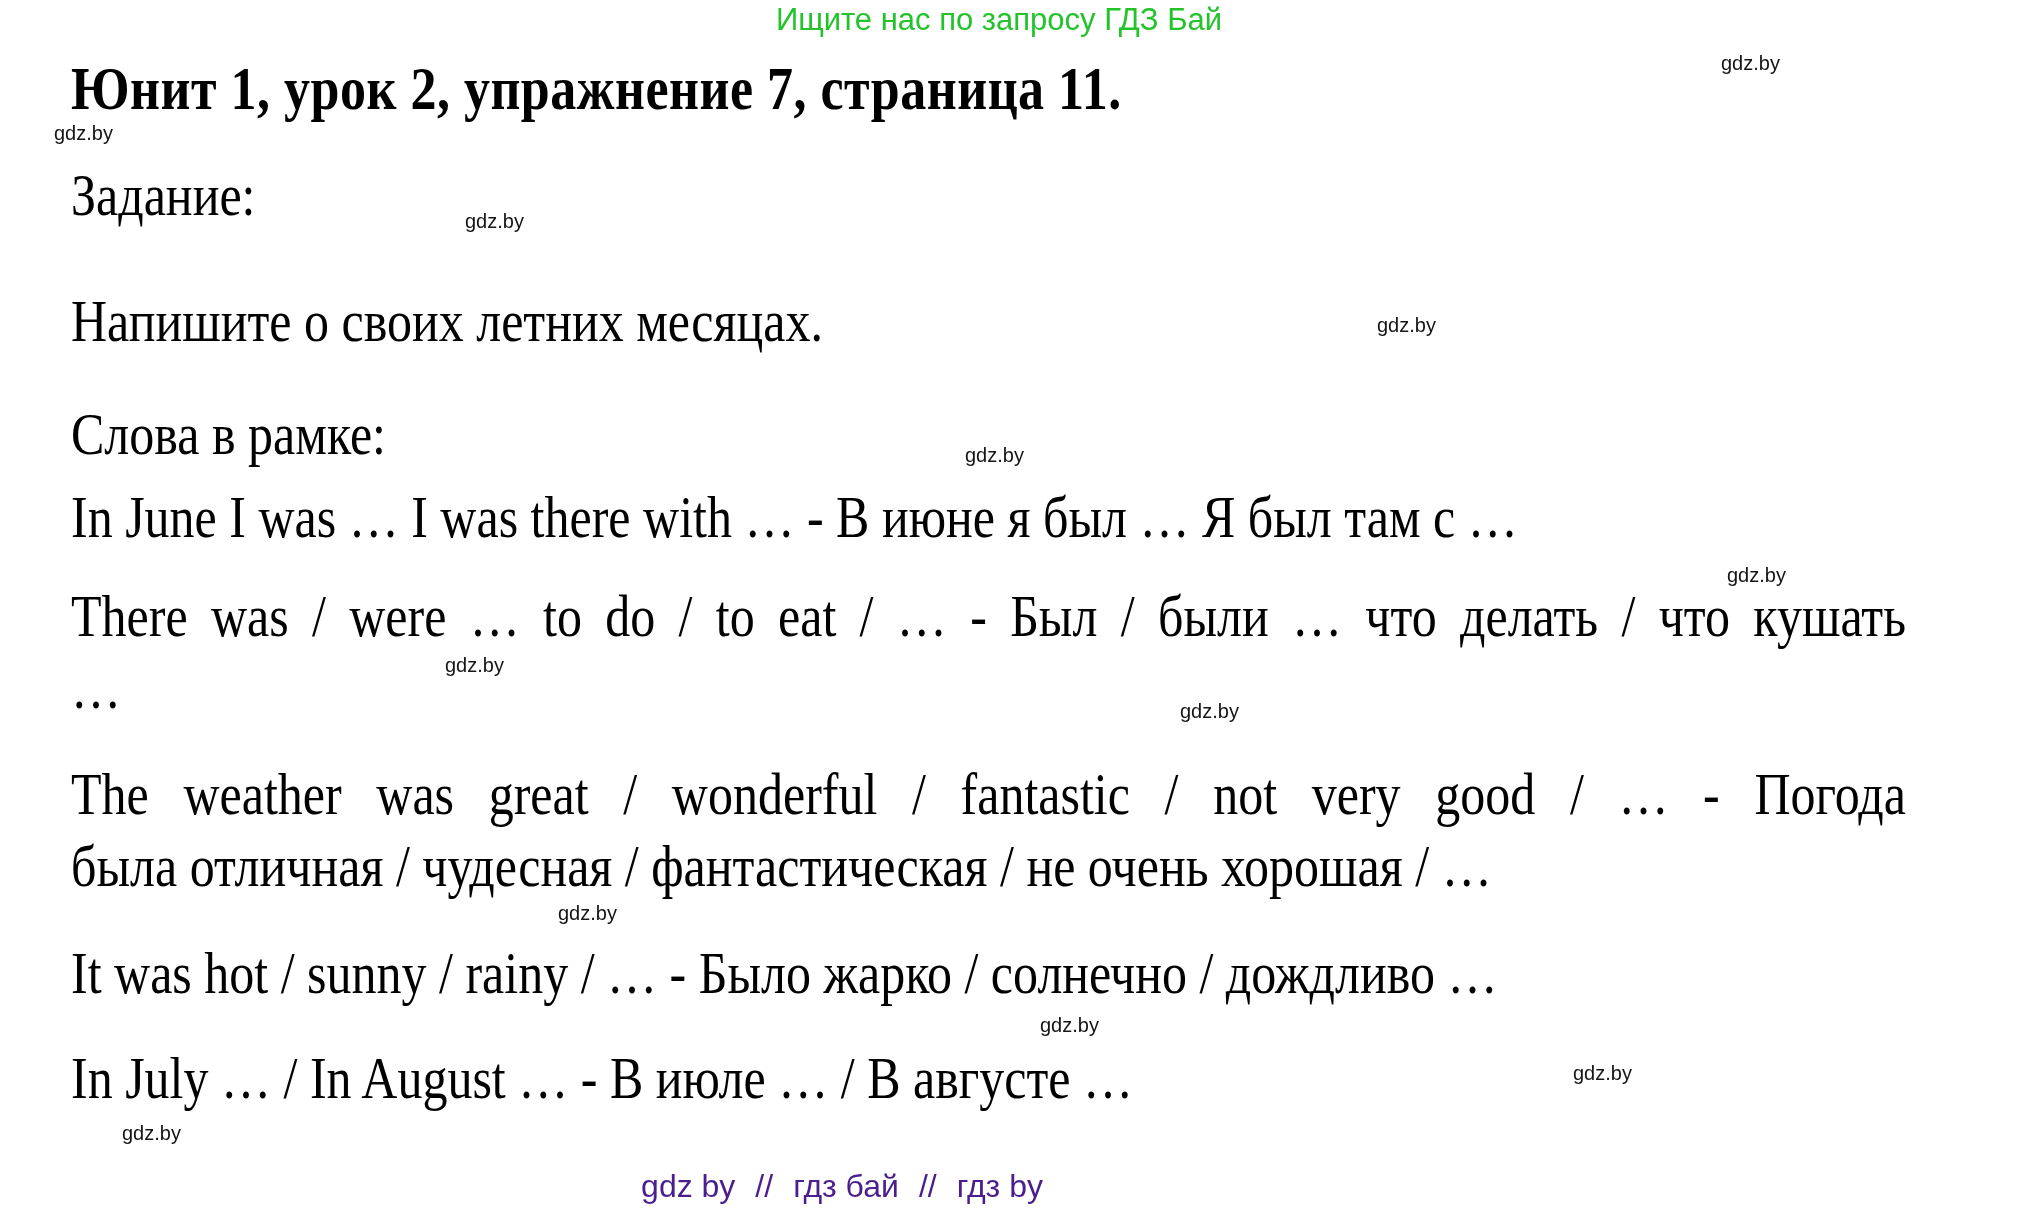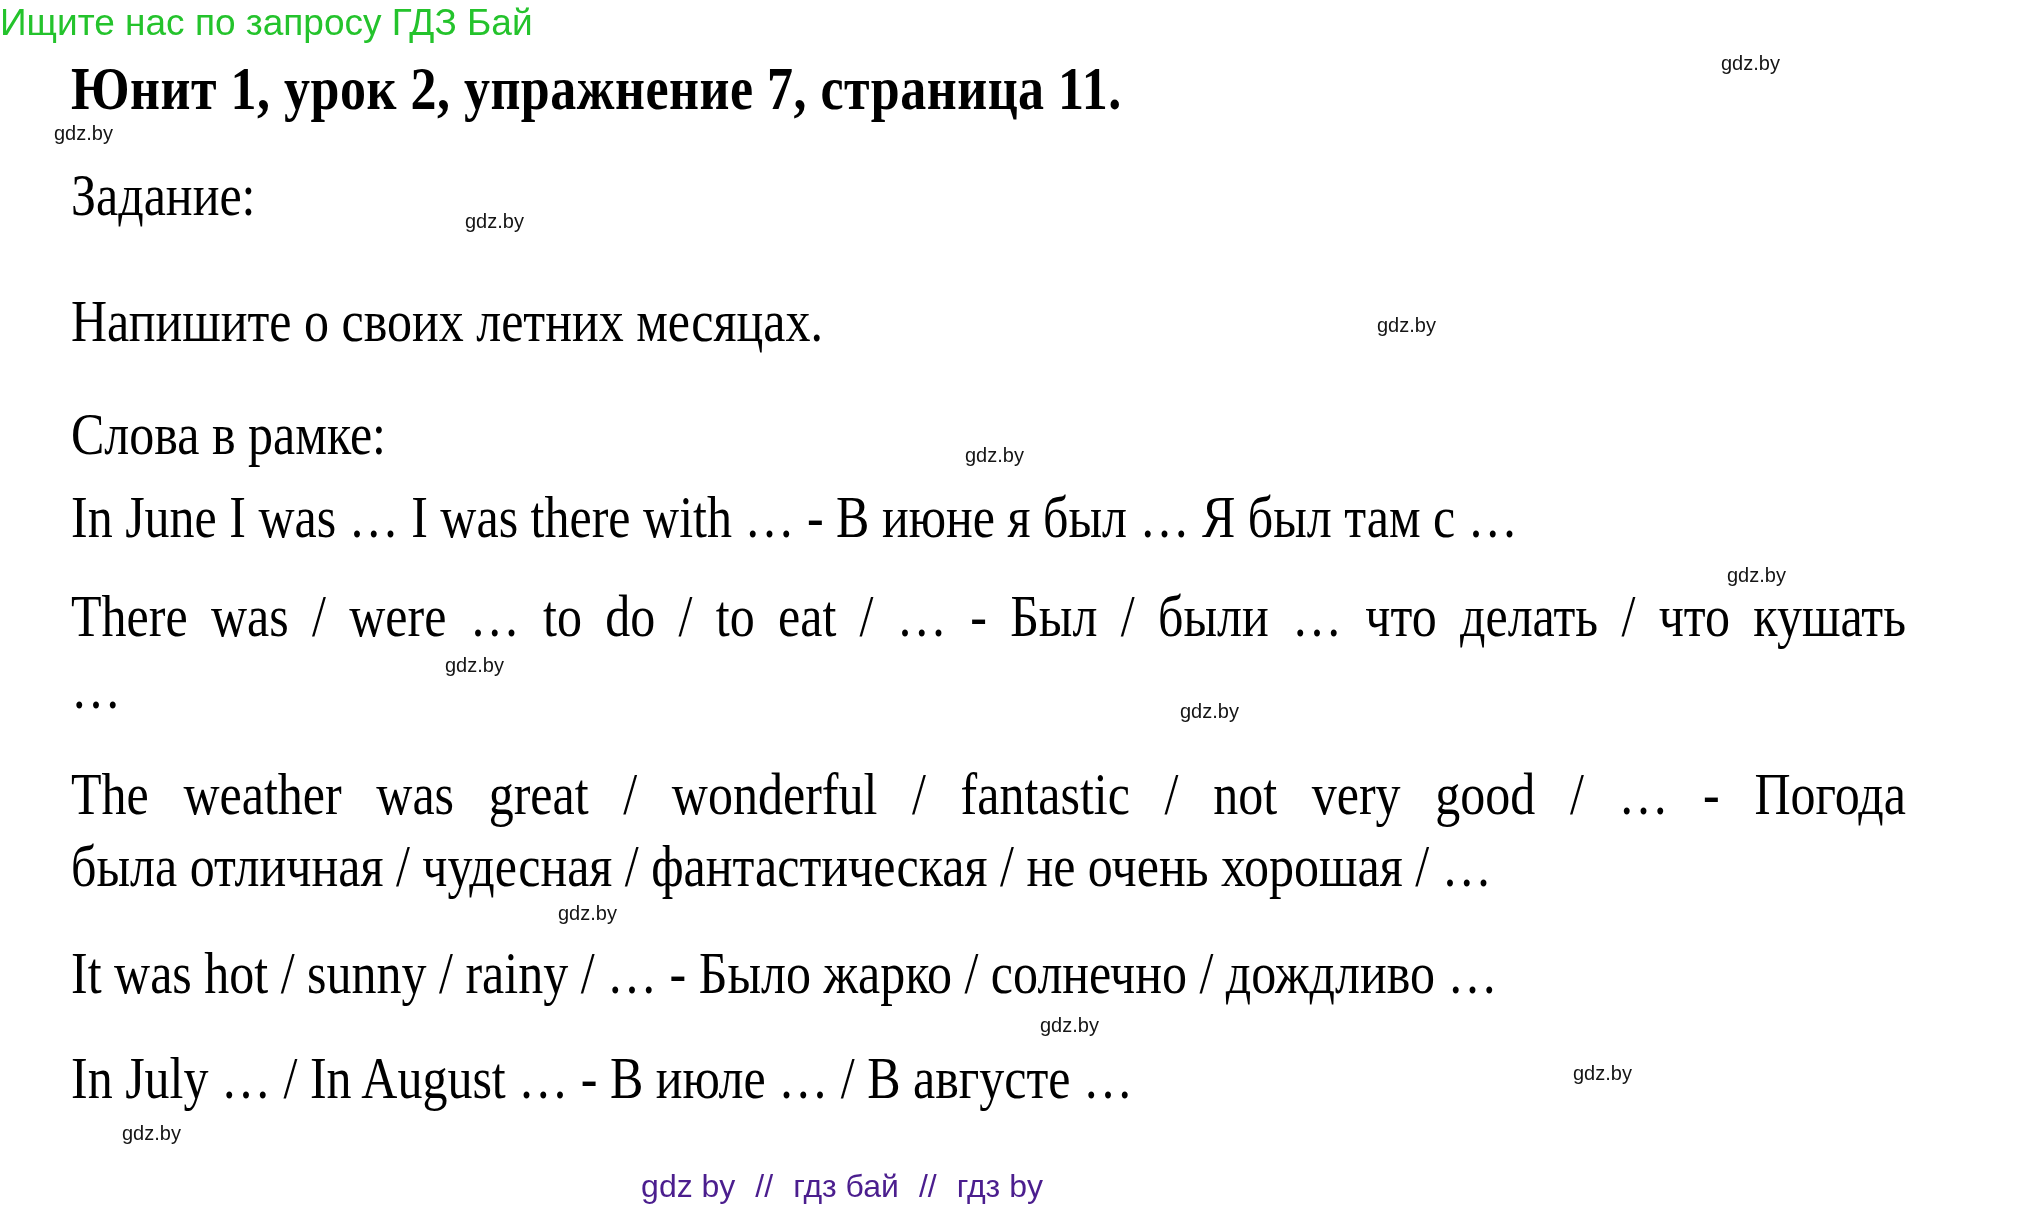--- a/index.html
+++ b/index.html
@@ -8,22 +8,23 @@
     background: #ffffff;
     position: relative;
     overflow: hidden;
     font-family: "Liberation Serif", serif;
     color: #000000;
   }
   .abs { position: absolute; white-space: nowrap; }
 
   .promo {
     top: 2px; left: 0; width: 1998px;
+    text-align: center;
     font-family: "Liberation Sans", sans-serif;
-    font-size: 37px;
+    font-size: 31px;
     color: #24c32c;
   }
 
   .doc-title {
     top: 54px; left: 71px;
     font-size: 52px; font-weight: bold;
     transform: scaleY(1.18); transform-origin: left top;
     letter-spacing: 0.5px;
   }
 

